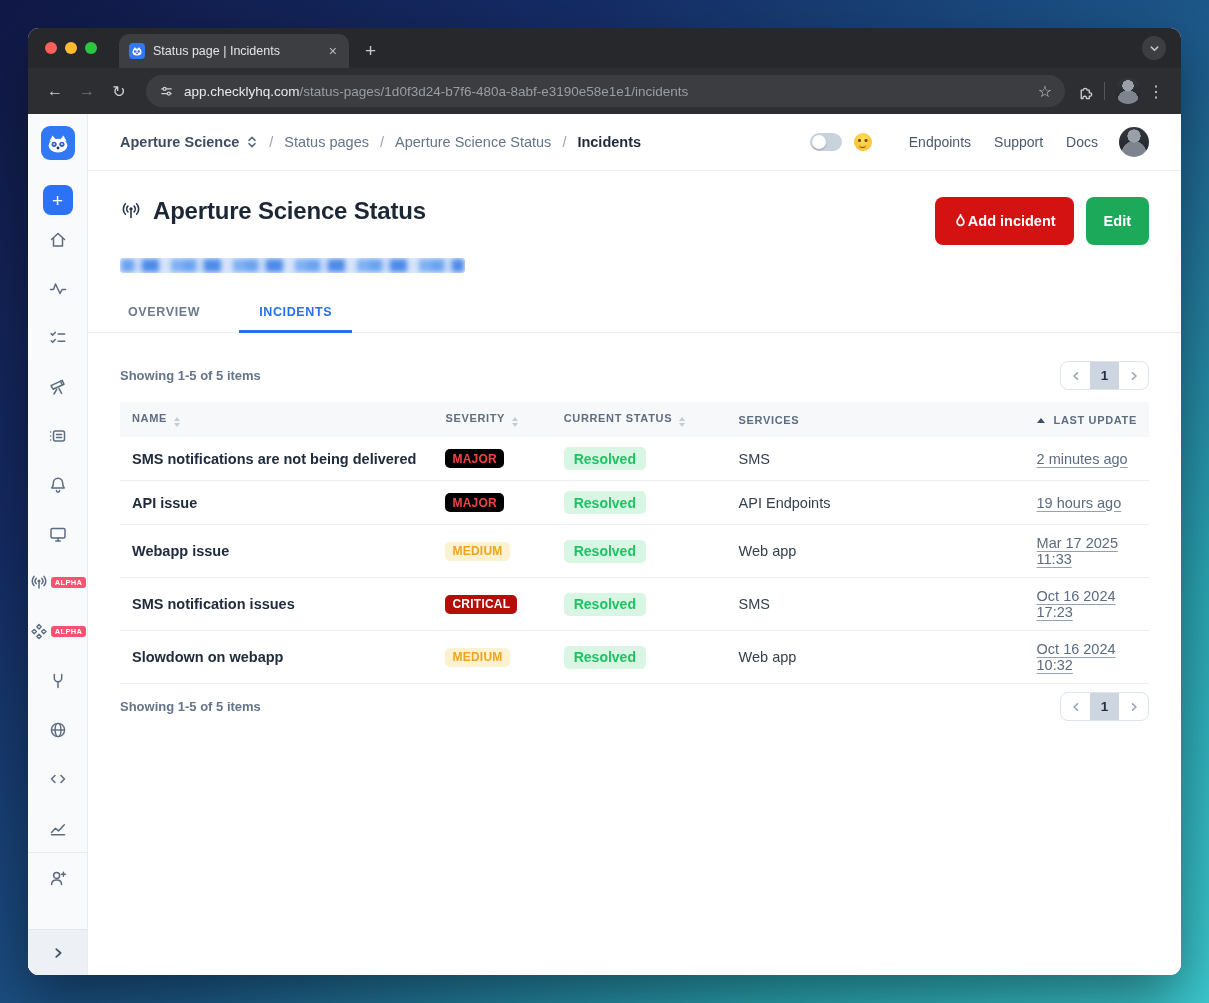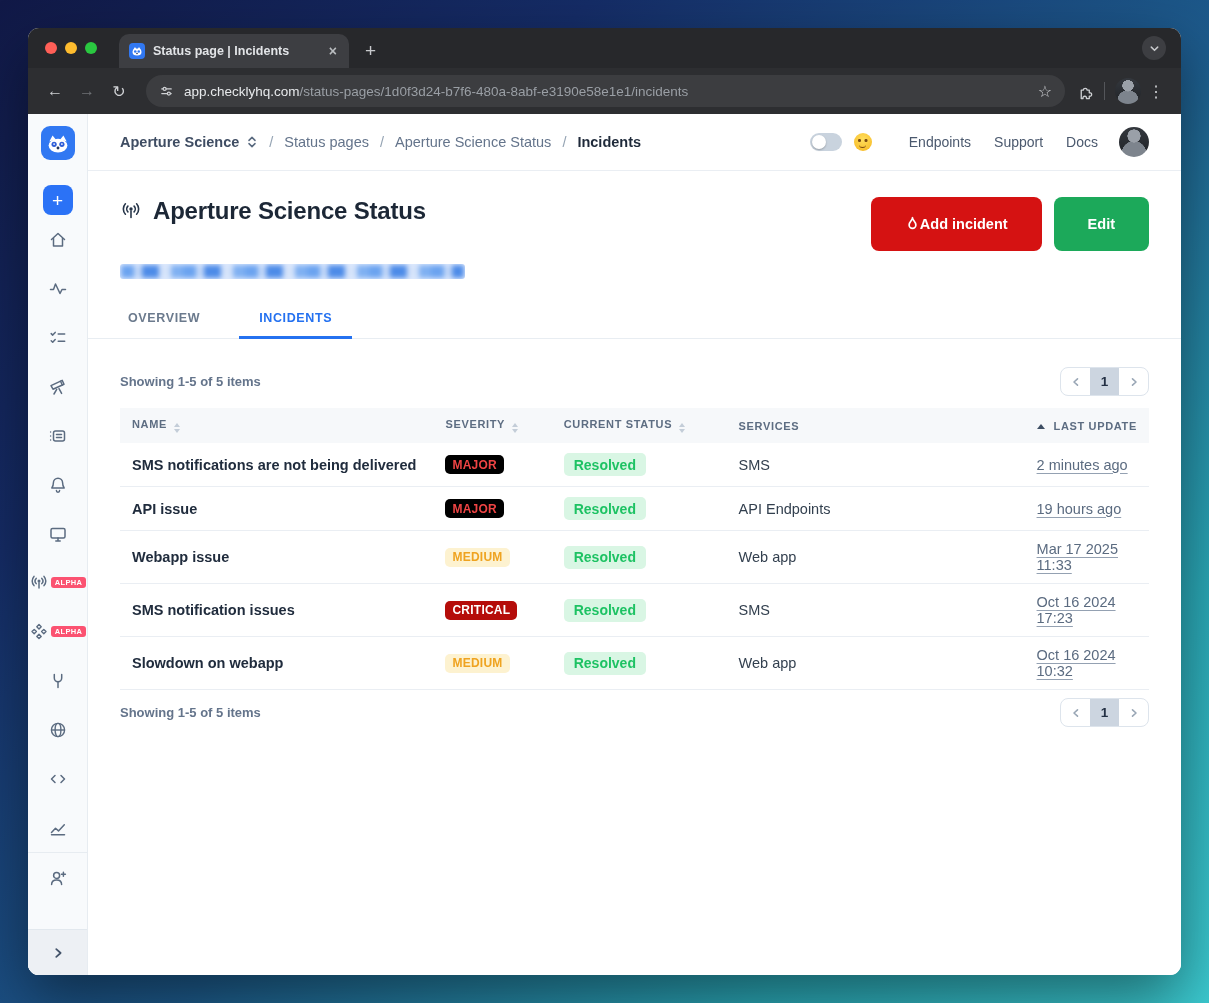--- a/index.html
+++ b/index.html
@@ -14,21 +14,21 @@
     position:absolute; left:28px; top:28px; width:1153px; height:947px;
     border-radius:11px; overflow:hidden; background:#fff;
     box-shadow:0 24px 60px rgba(0,0,0,.45);
   }
   .tabstrip { height:40px; background:#27282b; display:flex; align-items:flex-end; position:relative; }
   .traffic { display:flex; gap:8px; padding:0 0 14px 17px; align-items:center; }
   .dot { width:12px; height:12px; border-radius:50%; }
   .dot.red{background:#ff5f57}.dot.yellow{background:#febc2e}.dot.green{background:#2ac840}
   .tab {
     margin-left:22px; width:230px; height:34px; background:#3d3e42;
-    border-radius:10px 10px 0 0; display:flex; align-items:center; gap:8px; padding:0 10px;font-weight:bold;
+    border-radius:10px 10px 0 0; display:flex; align-items:center; gap:8px; padding:0 10px;
   }
   .favicon { width:16px; height:16px; border-radius:4px; background:#3178f2; display:flex; align-items:center; justify-content:center; flex:none; }
   .tab-title { flex:1; font-size:12.5px; color:#e2e4e7; white-space:nowrap; overflow:hidden; }
   .tab-close { color:#b9bcbf; font-size:14px; padding:0 2px; }
   .newtab { color:#c7c9cc; font-size:19px; margin-left:16px; padding-bottom:6px; }
   .strip-chevron {
     position:absolute; right:15px; top:8px; width:24px; height:24px; border-radius:50%;
     background:#3d3e42; display:flex; align-items:center; justify-content:center;
   }
   .toolbar { height:46px; background:#2d2e31; display:flex; align-items:center; padding:0 12px; gap:2px; }
@@ -80,21 +80,21 @@
   .emoji { width:18px; height:18px; border-radius:50%; background:radial-gradient(circle at 50% 35%,#ffdf5e,#f6b51e); position:relative; margin-left:-9px; }
   .emoji::before { content:""; position:absolute; left:4.5px; top:6px; width:2.5px; height:2.5px; border-radius:50%; background:#7a4a12; box-shadow:6.5px 0 0 #7a4a12; }
   .emoji::after { content:""; position:absolute; left:5.5px; top:9.5px; width:7px; height:4px; border-bottom:1.5px solid #7a4a12; border-radius:0 0 7px 7px; }
   .hdr-link { font-size:14px; color:#4b596e; }
   .hdr-links { display:flex; gap:23px; margin-left:16px; }
 
   .page-head { display:flex; justify-content:space-between; align-items:flex-start; padding:26px 32px 0; }
   .title-wrap { display:flex; align-items:center; gap:11px; }
   h1.page-title { font-size:24px; font-weight:700; color:#1c2736; letter-spacing:-.2px; }
   .btn-row { display:flex; gap:12px; }
-  .btn { height:54px; border-radius:8px; color:#fff; font-size:14.5px; font-weight:700; display:flex; align-items:center; gap:0; padding:0 34px; border:none; font-family:inherit; }
+  .btn { height:48px; border-radius:8px; color:#fff; font-size:14.5px; font-weight:700; display:flex; align-items:center; gap:0; padding:0 18px; border:none; font-family:inherit; }
   .btn-red { background:#d51212; }
   .btn-green { background:#1ca95a; }
 
   .masked-link { margin:13px 0 0 32px; width:345px; height:15px; border-radius:3px; background:#dfeafd; position:relative; overflow:hidden; }
   .masked-link::before { content:""; position:absolute; inset:1px;
     background:repeating-linear-gradient(90deg,#6ba3f0 0 13px,#c3d8f8 13px 21px,#4d8be8 21px 38px,#d5e3fa 38px 50px,#7fb0f2 50px 62px);
     filter:blur(2.5px); }
 
   .tabs { margin-top:22px; padding:0 20px; border-bottom:1px solid #e8edf2; display:flex; gap:19px; }
   .ptab { padding:10px 20px 13px; font-size:12.5px; font-weight:700; letter-spacing:.05em; color:#6b7a8d; position:relative; }

